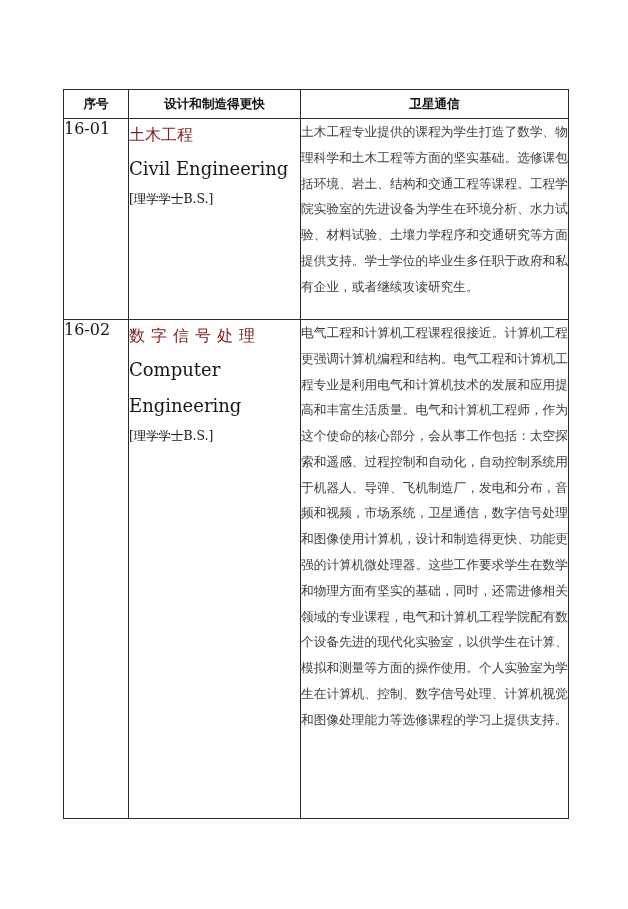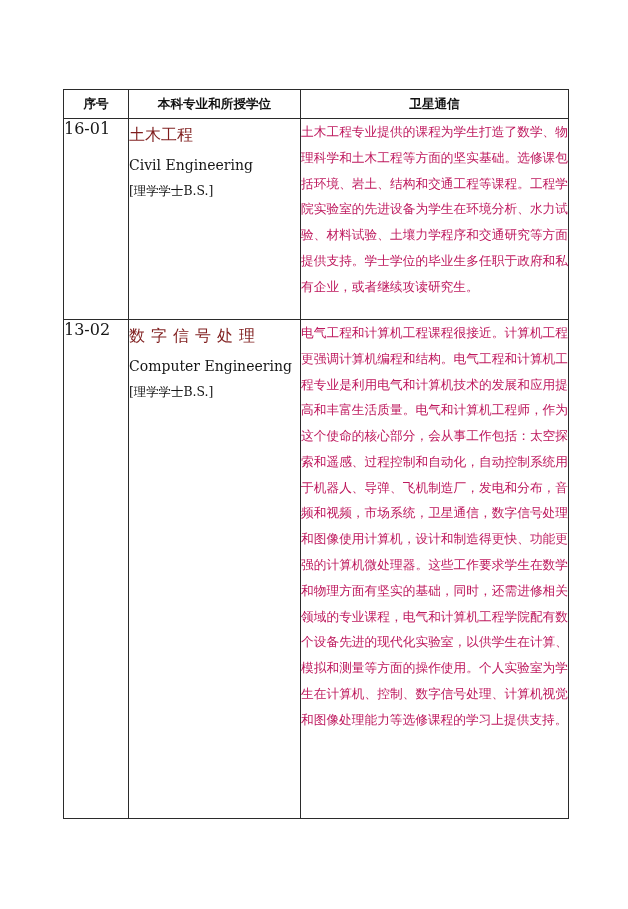--- a/index.html
+++ b/index.html
@@ -90,42 +90,42 @@
   }
   .major-cn {
     font-size: 16px;
     line-height: 2.0;
     color: #7f1d1d;
   }
   .major-cn.spread {
     letter-spacing: 6.0px;
   }
   .major-en {
-    font-size: 14px;
+    font-size: 18px;
     line-height: 2.0;
     color: #161616;
     font-family: "DejaVu Serif", "Liberation Serif", serif;
   }
   .major-degree {
     font-size: 12.4px;
     line-height: 2.0;
     color: #161616;
   }
 
   
   td.cell-goal {
     vertical-align: top;
     padding: 6px 7px 8px 6px;
   }
   .goal-text {
     font-size: 12.7px;
     line-height: 2.03;
     text-align: justify;
     text-justify: inter-ideograph;
-    color: #be185d;
+    color: #404040;
     text-indent: 0;
     word-break: break-all;
   }
 
   
   tr.row-1 td { height: 200px; }
   tr.row-2 td { height: 498px; }
 
   
   .page-number {
@@ -147,38 +147,38 @@
 
   <table class="majors">
     <colgroup>
       <col class="c-no">
       <col class="c-major">
       <col class="c-goal">
     </colgroup>
     <thead>
       <tr class="head">
         <th>序号</th>
-        <th>本科专业和所授学位</th>
+        <th>设计和制造得更快</th>
         <th>卫星通信</th>
       </tr>
     </thead>
     <tbody>
       <tr class="row-1">
         <td class="cell-no">16-01</td>
         <td class="cell-major">
           <div class="major-cn">土木工程</div>
           <div class="major-en">Civil Engineering</div>
           <div class="major-degree">[理学学士B.S.]</div>
         </td>
         <td class="cell-goal">
           <div class="goal-text">土木工程专业提供的课程为学生打造了数学、物理科学和土木工程等方面的坚实基础。选修课包括环境、岩土、结构和交通工程等课程。工程学院实验室的先进设备为学生在环境分析、水力试验、材料试验、土壤力学程序和交通研究等方面提供支持。学士学位的毕业生多任职于政府和私有企业，或者继续攻读研究生。</div>
         </td>
       </tr>
       <tr class="row-2">
-        <td class="cell-no">13-02</td>
+        <td class="cell-no">16-02</td>
         <td class="cell-major">
           <div class="major-cn spread">数字信号处理</div>
           <div class="major-en">Computer Engineering</div>
           <div class="major-degree">[理学学士B.S.]</div>
         </td>
         <td class="cell-goal">
           <div class="goal-text">电气工程和计算机工程课程很接近。计算机工程更强调计算机编程和结构。电气工程和计算机工程专业是利用电气和计算机技术的发展和应用提高和丰富生活质量。电气和计算机工程师，作为这个使命的核心部分，会从事工作包括：太空探索和遥感、过程控制和自动化，自动控制系统用于机器人、导弹、飞机制造厂，发电和分布，音频和视频，市场系统，卫星通信，数字信号处理和图像使用计算机，设计和制造得更快、功能更强的计算机微处理器。这些工作要求学生在数学和物理方面有坚实的基础，同时，还需进修相关领域的专业课程，电气和计算机工程学院配有数个设备先进的现代化实验室，以供学生在计算、模拟和测量等方面的操作使用。个人实验室为学生在计算机、控制、数字信号处理、计算机视觉和图像处理能力等选修课程的学习上提供支持。</div>
         </td>
       </tr>
     </tbody>

